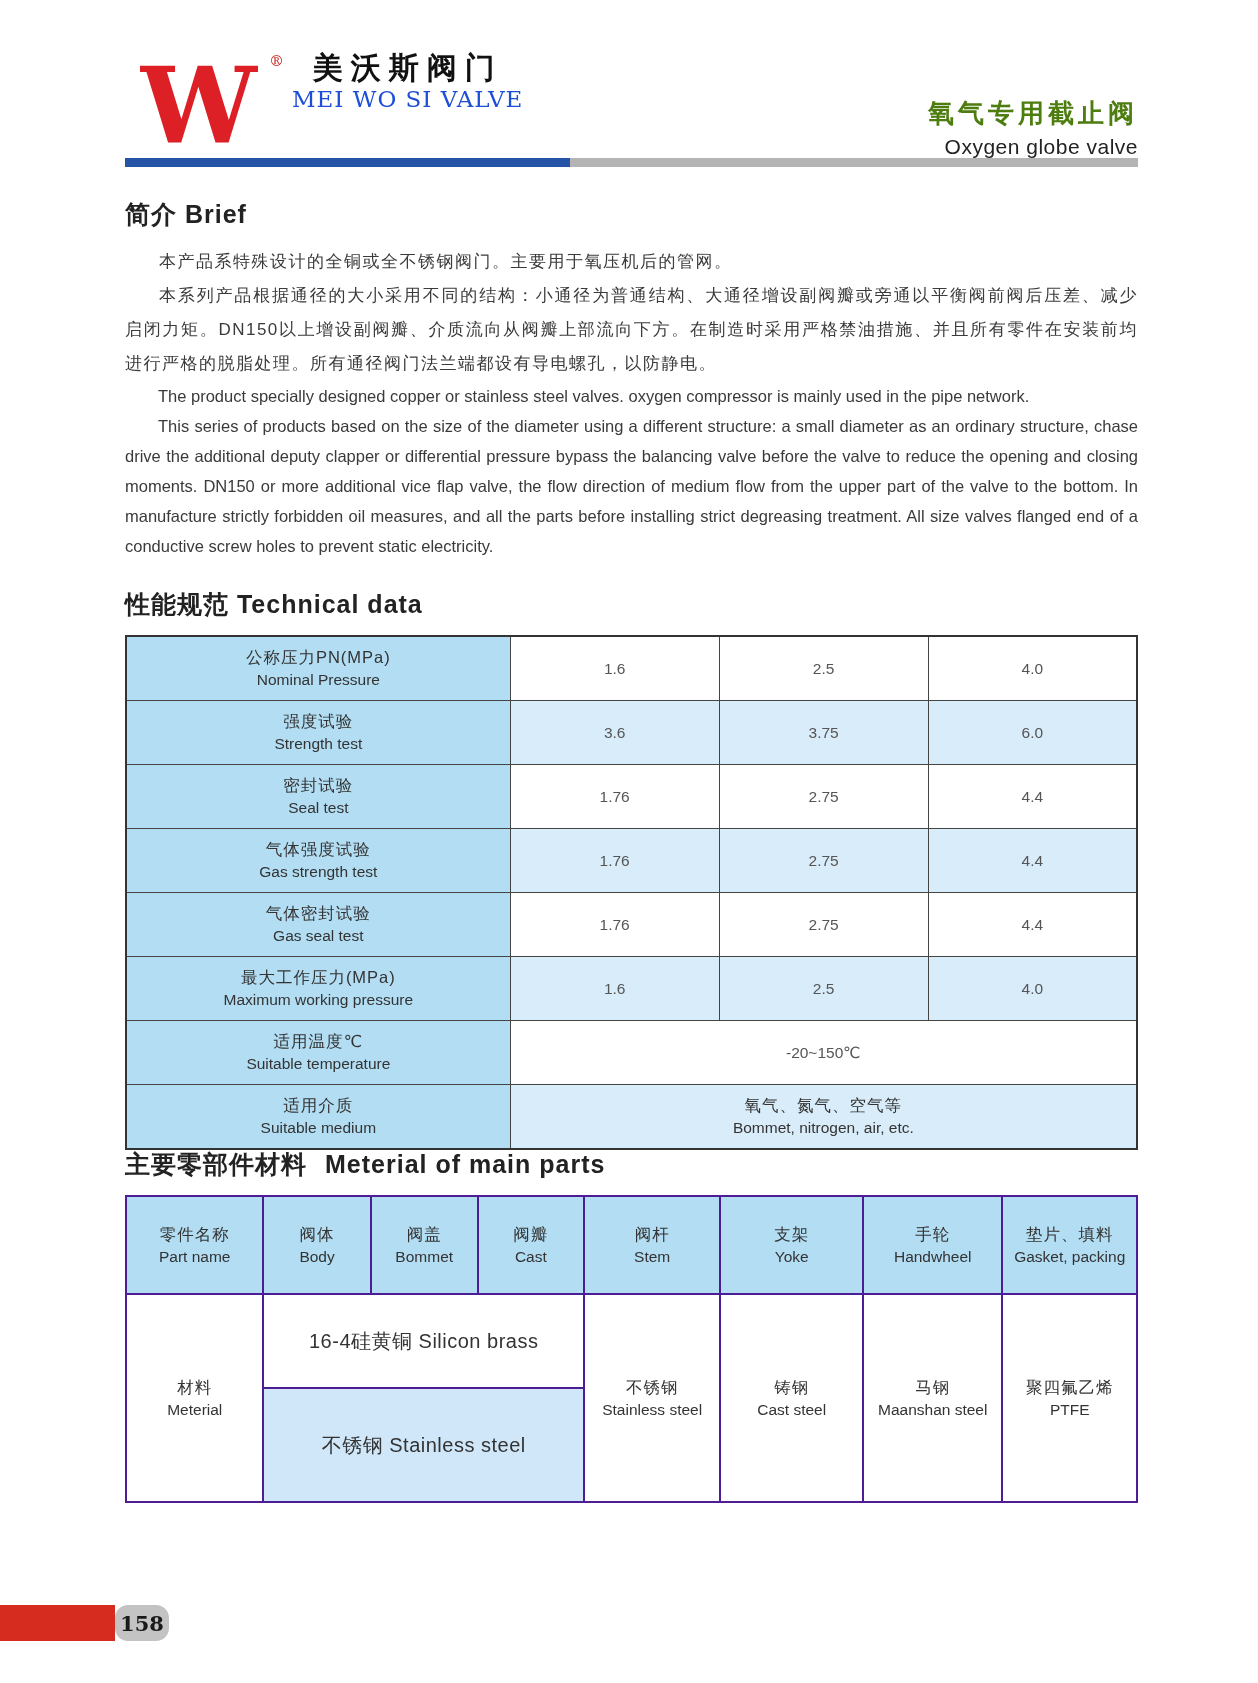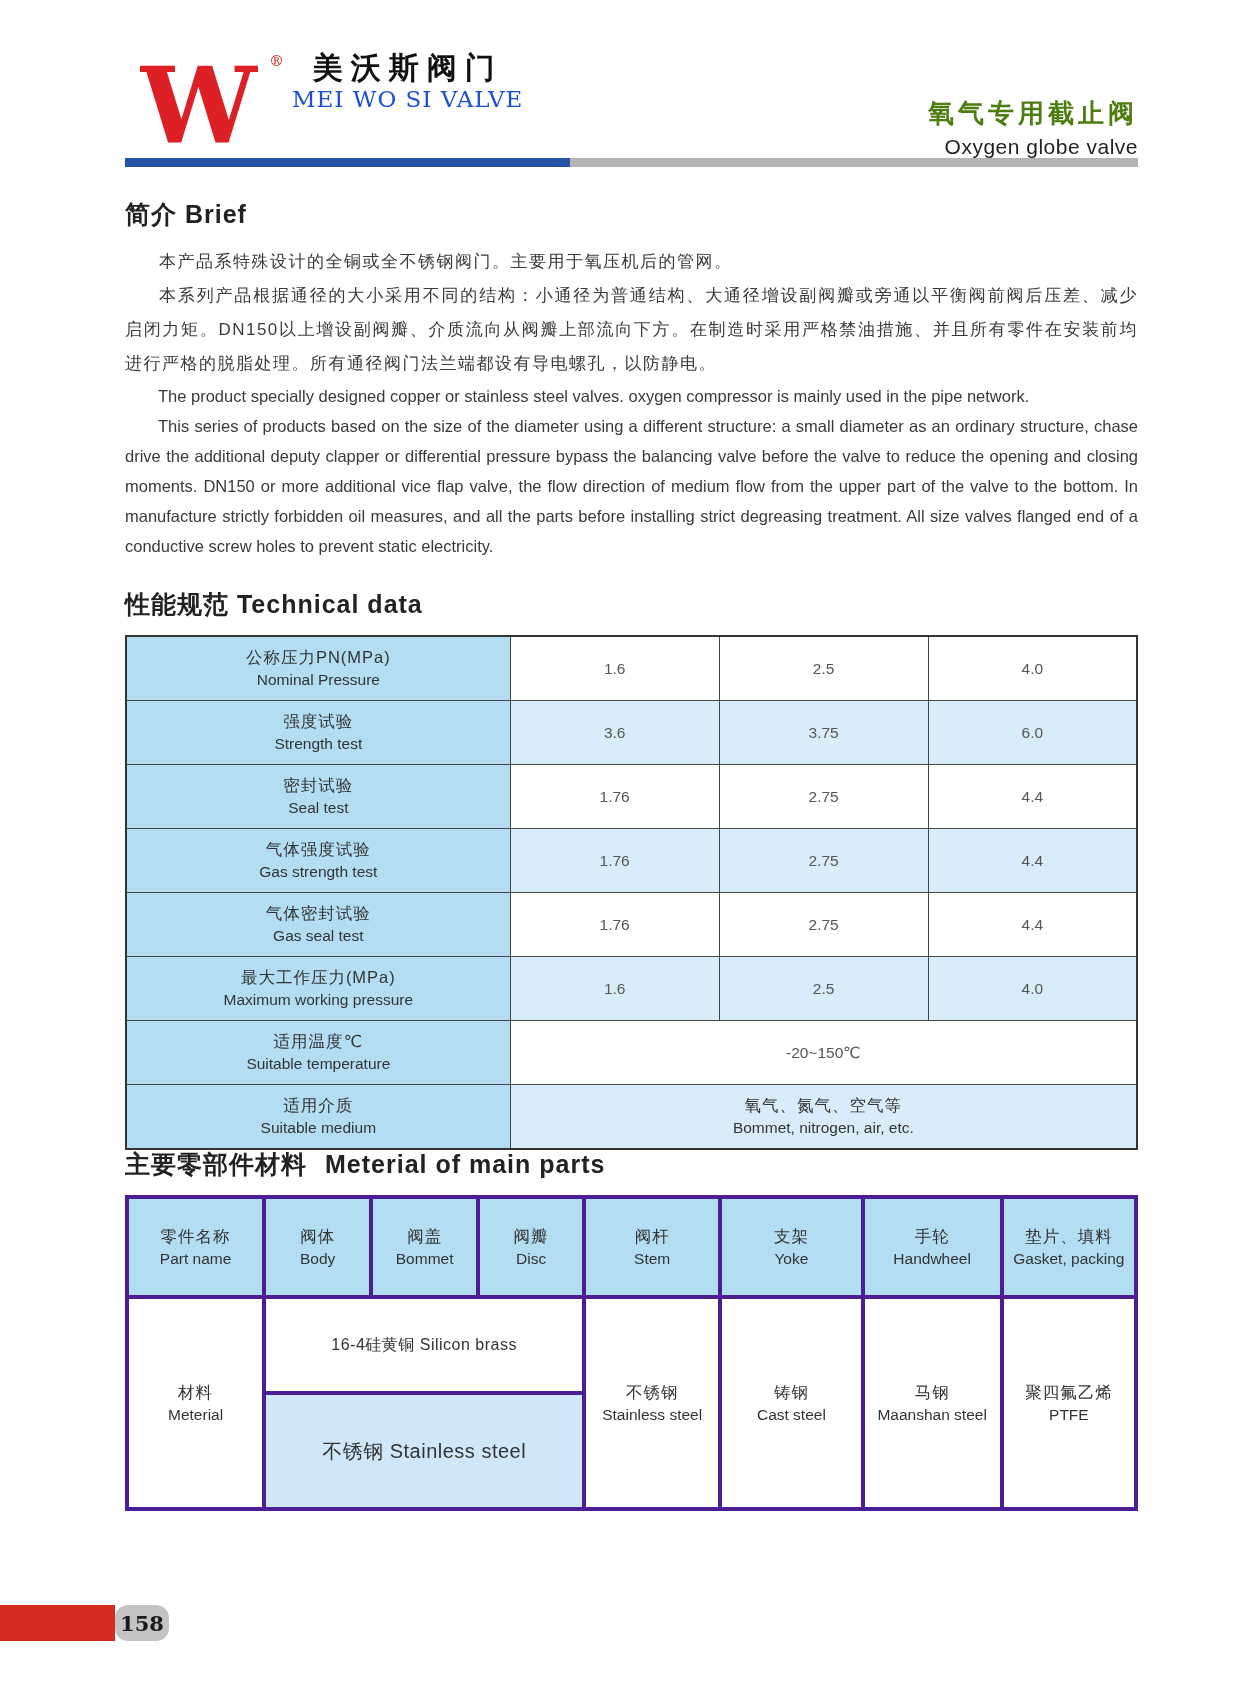--- a/index.html
+++ b/index.html
@@ -36,23 +36,23 @@
   .tech-table td{border:1px solid #444;text-align:center;vertical-align:middle;height:59px;padding:2px 4px;}
   .tech-table td.lbl{background:#b2ddf3;width:38%;}
   .tech-table td.val{color:#555;font-size:15.5px;background:#ffffff;}
   .tech-table td.val.alt{background:#d9ecf9;}
   .cell-cn{font-size:16.5px;color:#333;letter-spacing:1px;line-height:1.45;}
   .cell-en{font-size:15.5px;color:#333;line-height:1.35;}
   
   .sec-parts{top:1148px;}
   .sec-heading .h-en{margin-left:18px;}
   .parts-table{margin-top:14px;border:2px solid #333;}
-  .parts-table td{border:4px solid #4c1d95;text-align:center;vertical-align:middle;padding:2px 3px;}
+  .parts-table td{border:2px solid #4c1d95;text-align:center;vertical-align:middle;padding:2px 3px;}
   .parts-table tr.hdr td{background:#b2ddf3;height:92px;}
-  .parts-table td.body-top{height:88px;background:#ffffff;border-bottom:1px solid #888;font-size:16px;color:#333;letter-spacing:0.5px;}
+  .parts-table td.body-top{height:88px;background:#ffffff;border-bottom:1px solid #888;font-size:20px;color:#333;letter-spacing:0.5px;}
   .parts-table td.body-bottom{height:108px;background:#cfe7f8;font-size:20px;color:#333;letter-spacing:0.5px;}
   .parts-table td.plain{background:#ffffff;}
   
   .footer-bar{position:absolute;left:0;top:1605px;height:36px;display:flex;}
   .footer-red{width:115px;height:100%;background:#d62b1f;}
   .footer-gray{width:54px;height:100%;background:#c3c3c3;display:flex;align-items:center;justify-content:center;border-radius:13px;}
   .page-num{font-family:"DejaVu Serif","Liberation Serif",serif;font-weight:bold;font-size:21px;color:#1a1a1a;}
 </style>
 </head>
 <body>
@@ -199,21 +199,21 @@
           <td>
             <div class="cell-cn">阀体</div>
             <div class="cell-en">Body</div>
           </td>
           <td>
             <div class="cell-cn">阀盖</div>
             <div class="cell-en">Bommet</div>
           </td>
           <td>
             <div class="cell-cn">阀瓣</div>
-            <div class="cell-en">Disc</div>
+            <div class="cell-en">Cast</div>
           </td>
           <td>
             <div class="cell-cn">阀杆</div>
             <div class="cell-en">Stem</div>
           </td>
           <td>
             <div class="cell-cn">支架</div>
             <div class="cell-en">Yoke</div>
           </td>
           <td>

